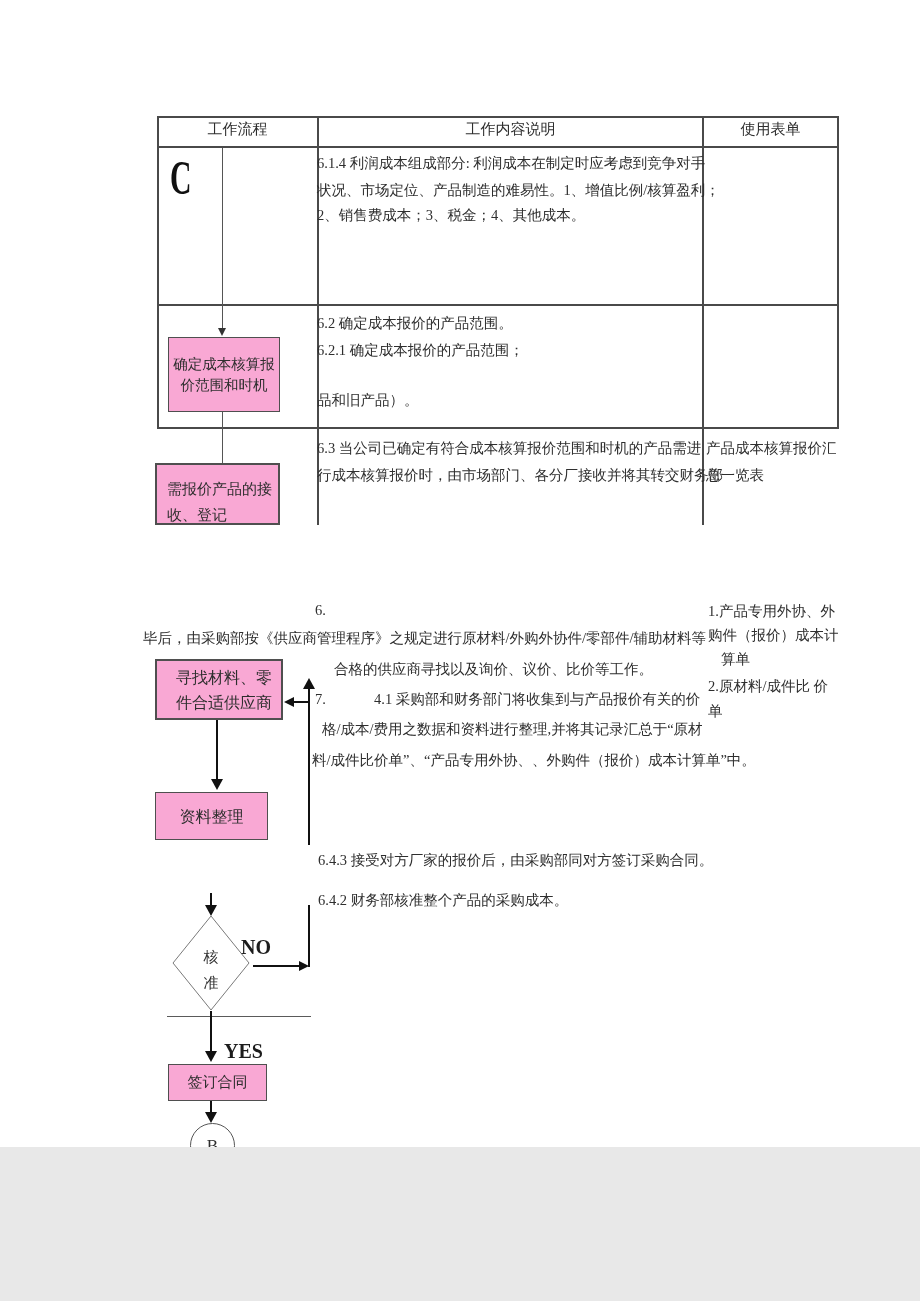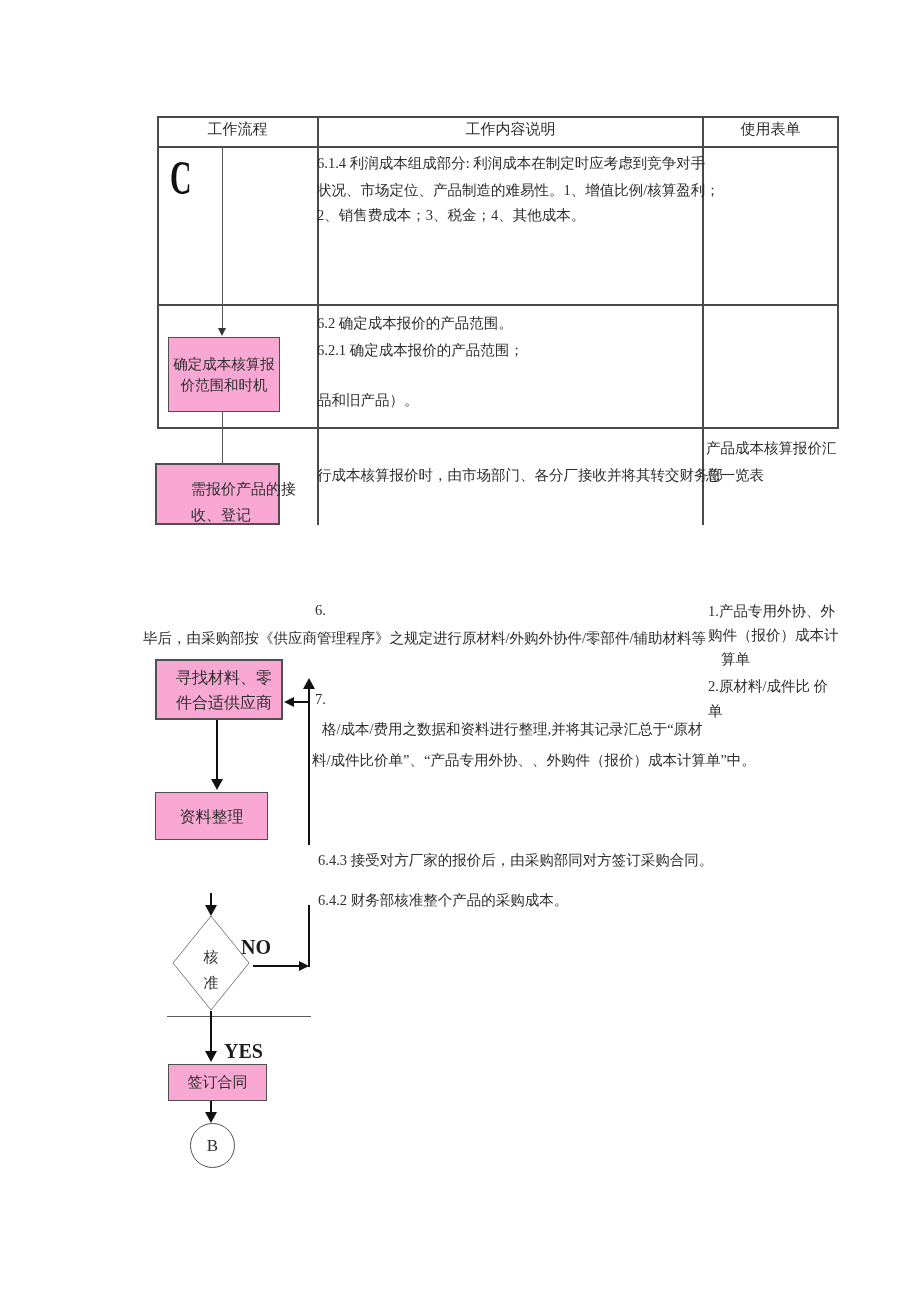--- a/index.html
+++ b/index.html
@@ -1,37 +1,37 @@
 <!DOCTYPE html>
 <html><head>
 <meta charset="utf-8">
 <style>
   html,body{margin:0;padding:0;background:#e8e8e8;}
   .page{
-    position:relative;width:920px;height:1301px;background:#ffffff;
+    position:relative;width:920px;height:1147px;background:#ffffff;
     font-family:"Liberation Serif","DejaVu Serif",serif;color:#2e2e2e;
     margin:0 auto;overflow:hidden;
   }
   .t{position:absolute;font-size:14.5px;line-height:1.15;white-space:nowrap;}
   .hdr{position:absolute;font-size:15px;text-align:center;white-space:nowrap;}
   
   .hl{position:absolute;height:2px;background:#4a4a4a;}
   .vl{position:absolute;width:2px;background:#4a4a4a;}
   .thin{background:#5a5a5a;}
   
   .fvl{position:absolute;width:2px;background:#111;}
   .fhl{position:absolute;height:2px;background:#111;}
   .cvl{position:absolute;width:1px;background:#555;}
   .box{position:absolute;border:1px solid #4f4f4f;background:#f9a8d4;box-sizing:border-box;
        display:flex;flex-direction:column;justify-content:center;align-items:center;}
   .box.heavy{border-width:2px;}
   .box .bl{font-size:14.5px;line-height:21px;white-space:nowrap;}
   .box3 .bl{font-size:16px;line-height:25px;}
   .box2{justify-content:flex-start;align-items:flex-start;padding:11px 0 0 10px;}
-  .box2 .bl{line-height:26px;font-size:15px;margin-left:24px;}
+  .box2 .bl{line-height:26px;font-size:15px;}
   .circle{position:absolute;border:1px solid #555;border-radius:50%;background:#fff;
           display:flex;align-items:center;justify-content:center;font-size:17px;}
   .ah{position:absolute;width:0;height:0;}
   .ah.down{border-left:6px solid transparent;border-right:6px solid transparent;border-top:11px solid #111;}
   .ah.up{border-left:6px solid transparent;border-right:6px solid transparent;border-bottom:11px solid #111;}
   .ah.left{border-top:5px solid transparent;border-bottom:5px solid transparent;border-right:10px solid #111;}
   .ah.right{border-top:5px solid transparent;border-bottom:5px solid transparent;border-left:10px solid #111;}
   .ah.tiny{border-left:4px solid transparent;border-right:4px solid transparent;border-top:8px solid #333;}
   .connector-c{position:absolute;font-size:48px;font-weight:600;transform:scaleX(.62);transform-origin:left top;
                font-family:"Liberation Serif","DejaVu Serif",serif;color:#111;line-height:1;}
@@ -73,27 +73,30 @@
 
   <div class="t" style="left:317px;top:315px;">6.2 确定成本报价的产品范围。</div>
   <div class="t" style="left:317px;top:342px;">6.2.1 确定成本报价的产品范围；</div>
   <div class="t" style="left:317px;top:392px;">品和旧产品）。</div>
 
   <div class="box box2 heavy" style="left:155px;top:463px;width:125px;height:62px;">
     <div class="bl">需报价产品的接</div>
     <div class="bl">收、登记</div>
   </div>
 
+  <div class="t" style="left:317px;top:440px;">6.3 当公司已确定有符合成本核算报价范围和时机的产品需进</div>
   <div class="t" style="left:317px;top:467px;">行成本核算报价时，由市场部门、各分厂接收并将其转交财务部</div>
   <div class="t" style="left:706px;top:440px;">产品成本核算报价汇</div>
   <div class="t" style="left:706px;top:467px;">总一览表</div>
 
   <div class="t" style="left:315px;top:602px;">6.</div>
   <div class="t" style="left:143px;top:630px;">毕后，由采购部按《供应商管理程序》之规定进行原材料/外购外协件/零部件/辅助材料等</div>
+  <div class="t" style="left:334px;top:661px;">合格的供应商寻找以及询价、议价、比价等工作。</div>
   <div class="t" style="left:315px;top:691px;">7.</div>
+  <div class="t" style="left:374px;top:691px;">4.1 采购部和财务部门将收集到与产品报价有关的价</div>
   <div class="t" style="left:322px;top:721px;">格/成本/费用之数据和资料进行整理,并将其记录汇总于“原材</div>
   <div class="t" style="left:312px;top:752px;">料/成件比价单”、“产品专用外协、、外购件（报价）成本计算单”中。</div>
 
   <div class="t" style="left:708px;top:603px;">1.产品专用外协、外</div>
   <div class="t" style="left:708px;top:627px;">购件（报价）成本计</div>
   <div class="t" style="left:721px;top:651px;">算单</div>
   <div class="t" style="left:708px;top:678px;">2.原材料/成件比 价</div>
   <div class="t" style="left:708px;top:703px;">单</div>
 
   <div class="t" style="left:318px;top:852px;">6.4.3 接受对方厂家的报价后，由采购部同对方签订采购合同。</div>

